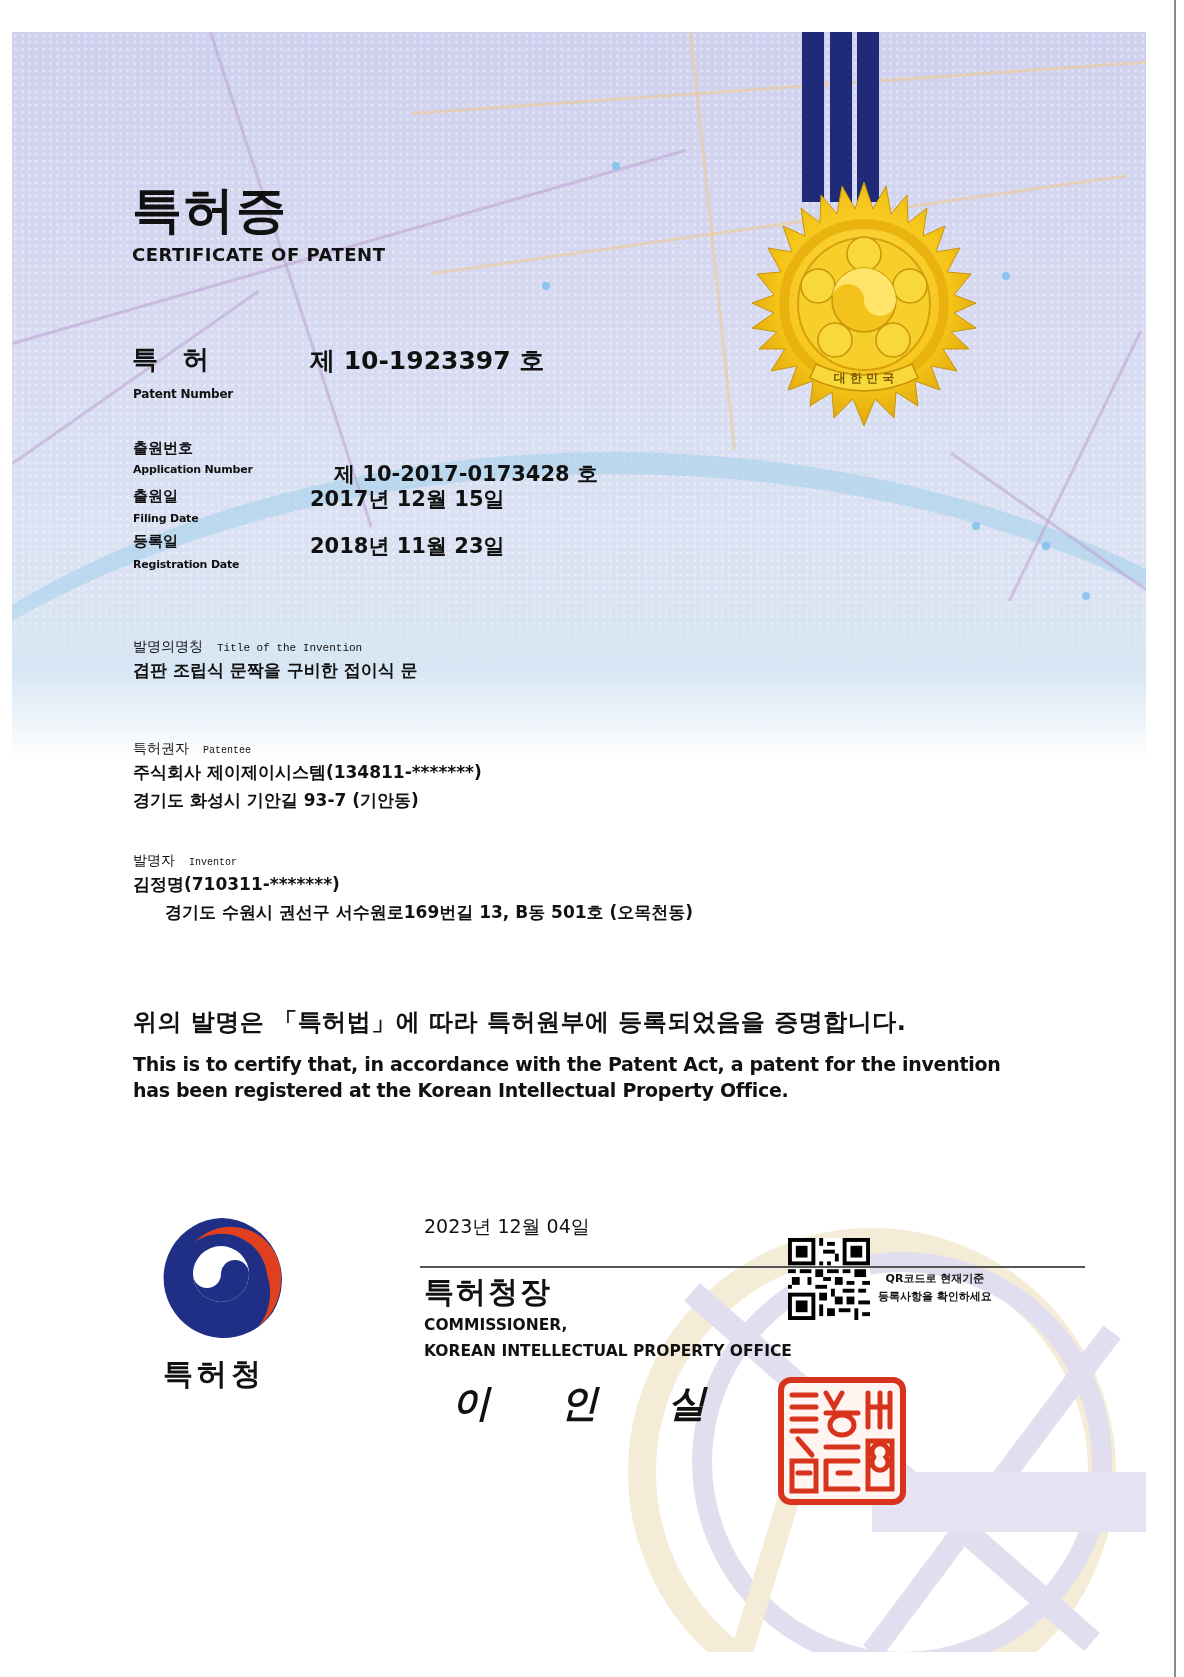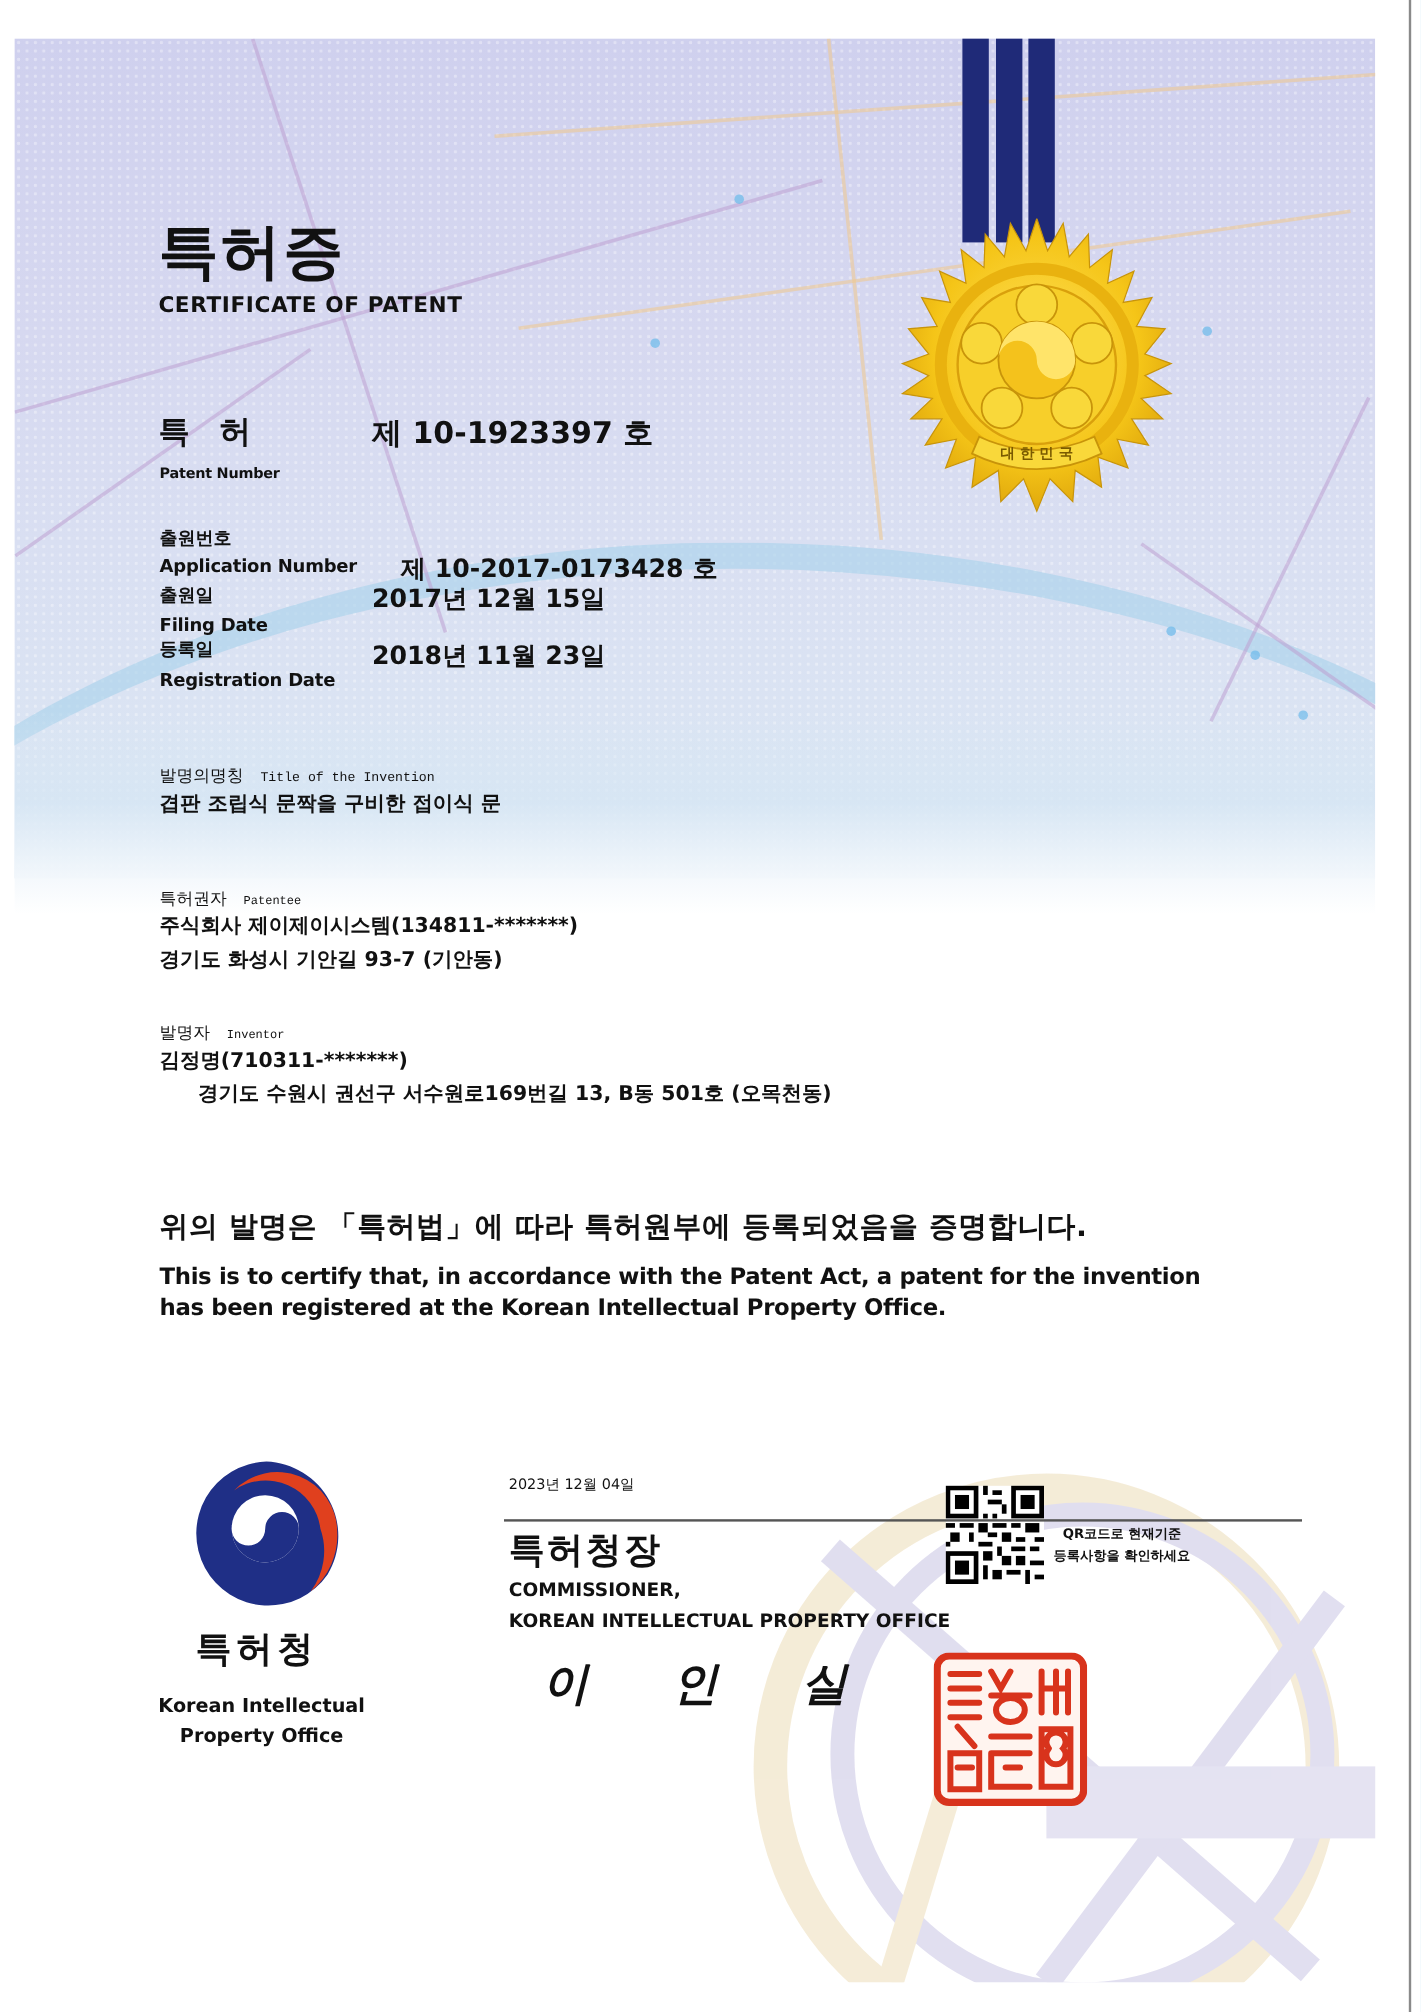--- a/index.html
+++ b/index.html
@@ -46,29 +46,29 @@
   
   .ribbon { position:absolute; top:0; width:22px; height:170px; background:#1f2a78; }
   .medal { position:absolute; left:728px; top:150px; width:248px; height:248px; }
 
   
   .abs { position:absolute; white-space:nowrap; }
   .title-ko { left:120px; top:145px; font-size:50px; font-weight:bold; letter-spacing:2px; }
   .title-en { left:120px; top:212px; font-size:18px; font-weight:bold; letter-spacing:0.5px; }
   .lbl-ko-big { font-size:26px; font-weight:bold; letter-spacing:8px; }
   .lbl-ko { font-size:15px; font-weight:bold; }
-  .lbl-en { font-size:15px; font-weight:bold; letter-spacing:-0.2px; }
+  .lbl-en { font-size:11px; font-weight:bold; letter-spacing:-0.2px; }
   .val { font-size:21px; font-weight:bold; }
   .val-big { font-size:25px; font-weight:bold; }
   .sec-ko { font-size:14px; }
   .sec-en { font-size:11px; margin-left:14px;font-family:Liberation Mono, monospace; }
   .sec-val { font-size:17px; font-weight:bold; line-height:28px; }
   .cert-ko { font-size:24px; font-weight:bold; letter-spacing:0.5px; }
   .cert-en { font-size:19px; font-weight:bold; line-height:26px; letter-spacing:-0.3px; }
-  .issue-date { font-size:12px;margin-top:15px; }
+  .issue-date { font-size:19px; }
   .commissioner-ko { font-size:30px; font-weight:bold; letter-spacing:2px; }
   .commissioner-en { font-size:15.5px; font-weight:bold; line-height:26px; }
   .signature { font-family:"DejaVu Serif", serif; font-size:38px; font-weight:bold; letter-spacing:70px; font-style:italic; }
   .qr-note { font-size:11px; font-weight:bold; line-height:18px; text-align:center; }
   .divider { position:absolute; left:408px; top:1234px; width:665px; height:1.5px; background:#555; }
   .kipo-ko { font-size:30px; font-weight:bold; letter-spacing:4px; }
   .kipo-en { font-size:16px; font-weight:bold; text-align:center; line-height:25px; }
 </style>
 </head>
 <body>
@@ -244,18 +244,14 @@
     </g>
   </svg>
 
   <svg class="abs" style="left:143px;top:1180px;" width="134" height="134" viewBox="0 0 134 134">
     <path d="M67,6 A60,60 0 1 0 118,100 A62,62 0 0 0 67,6 Z" fill="#1f2f86"></path>
     <path d="M40,30 A50,50 0 0 1 126,64 A60,60 0 0 1 104,114 A56,56 0 0 0 112,62 A46,46 0 0 0 40,30 Z" fill="#e0401e"></path>
     <circle cx="66" cy="62" r="28" fill="#ffffff"></circle>
     <path d="M38,62 A28,28 0 0 0 94,62 A14,14 0 0 0 66,62 A14,14 0 0 1 38,62 Z" fill="#1f2f86"></path>
   </svg>
   <div class="abs kipo-ko" style="left:151px;top:1322px;">특허청</div>
-  <div class="abs kipo-en" style="left:116px;top:1377px;width:180px;">
-    <div>Korean Intellectual</div>
-    <div>Property Office</div>
-  </div>
 
 </div>
 
 </body></html>

